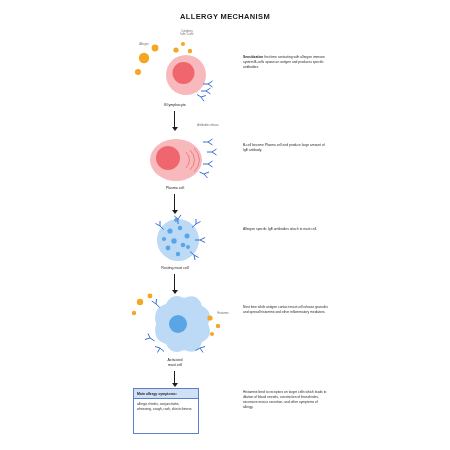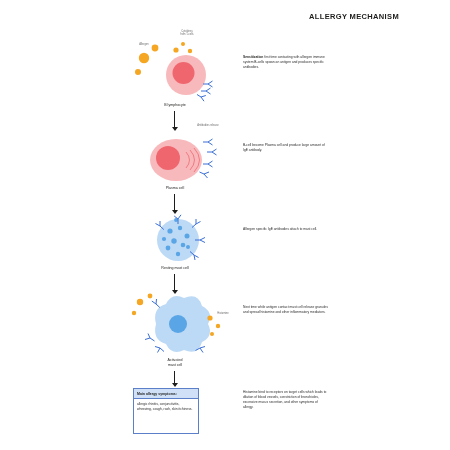--- a/index.html
+++ b/index.html
@@ -3,21 +3,21 @@
 <meta charset="utf-8">
 <style>
   html,body{margin:0;padding:0;}
   body{
     width:450px;height:450px;background:#ffffff;
     font-family:"Liberation Sans", sans-serif;
     color:#1d1d1b;overflow:hidden;position:relative;
   }
   .stage{position:absolute;left:0;top:0;width:450px;height:450px;}
   .title{
-    position:absolute;left:0;top:12px;width:399px;text-align:right;
+    position:absolute;left:0;top:12px;width:450px;text-align:center;
     font-size:7.5px;font-weight:700;letter-spacing:.35px;color:#1d1d1b;
   }
   .abs{position:absolute;}
   .cap{
     font-size:3.6px;color:#1d1d1b;text-align:center;line-height:1.35;
   }
   .sidetext{
     font-size:3.3px;color:#2b2b2b;line-height:1.5;width:86px;text-align:left;
   }
   .sidetext b{font-weight:700;color:#1d1d1b;}

